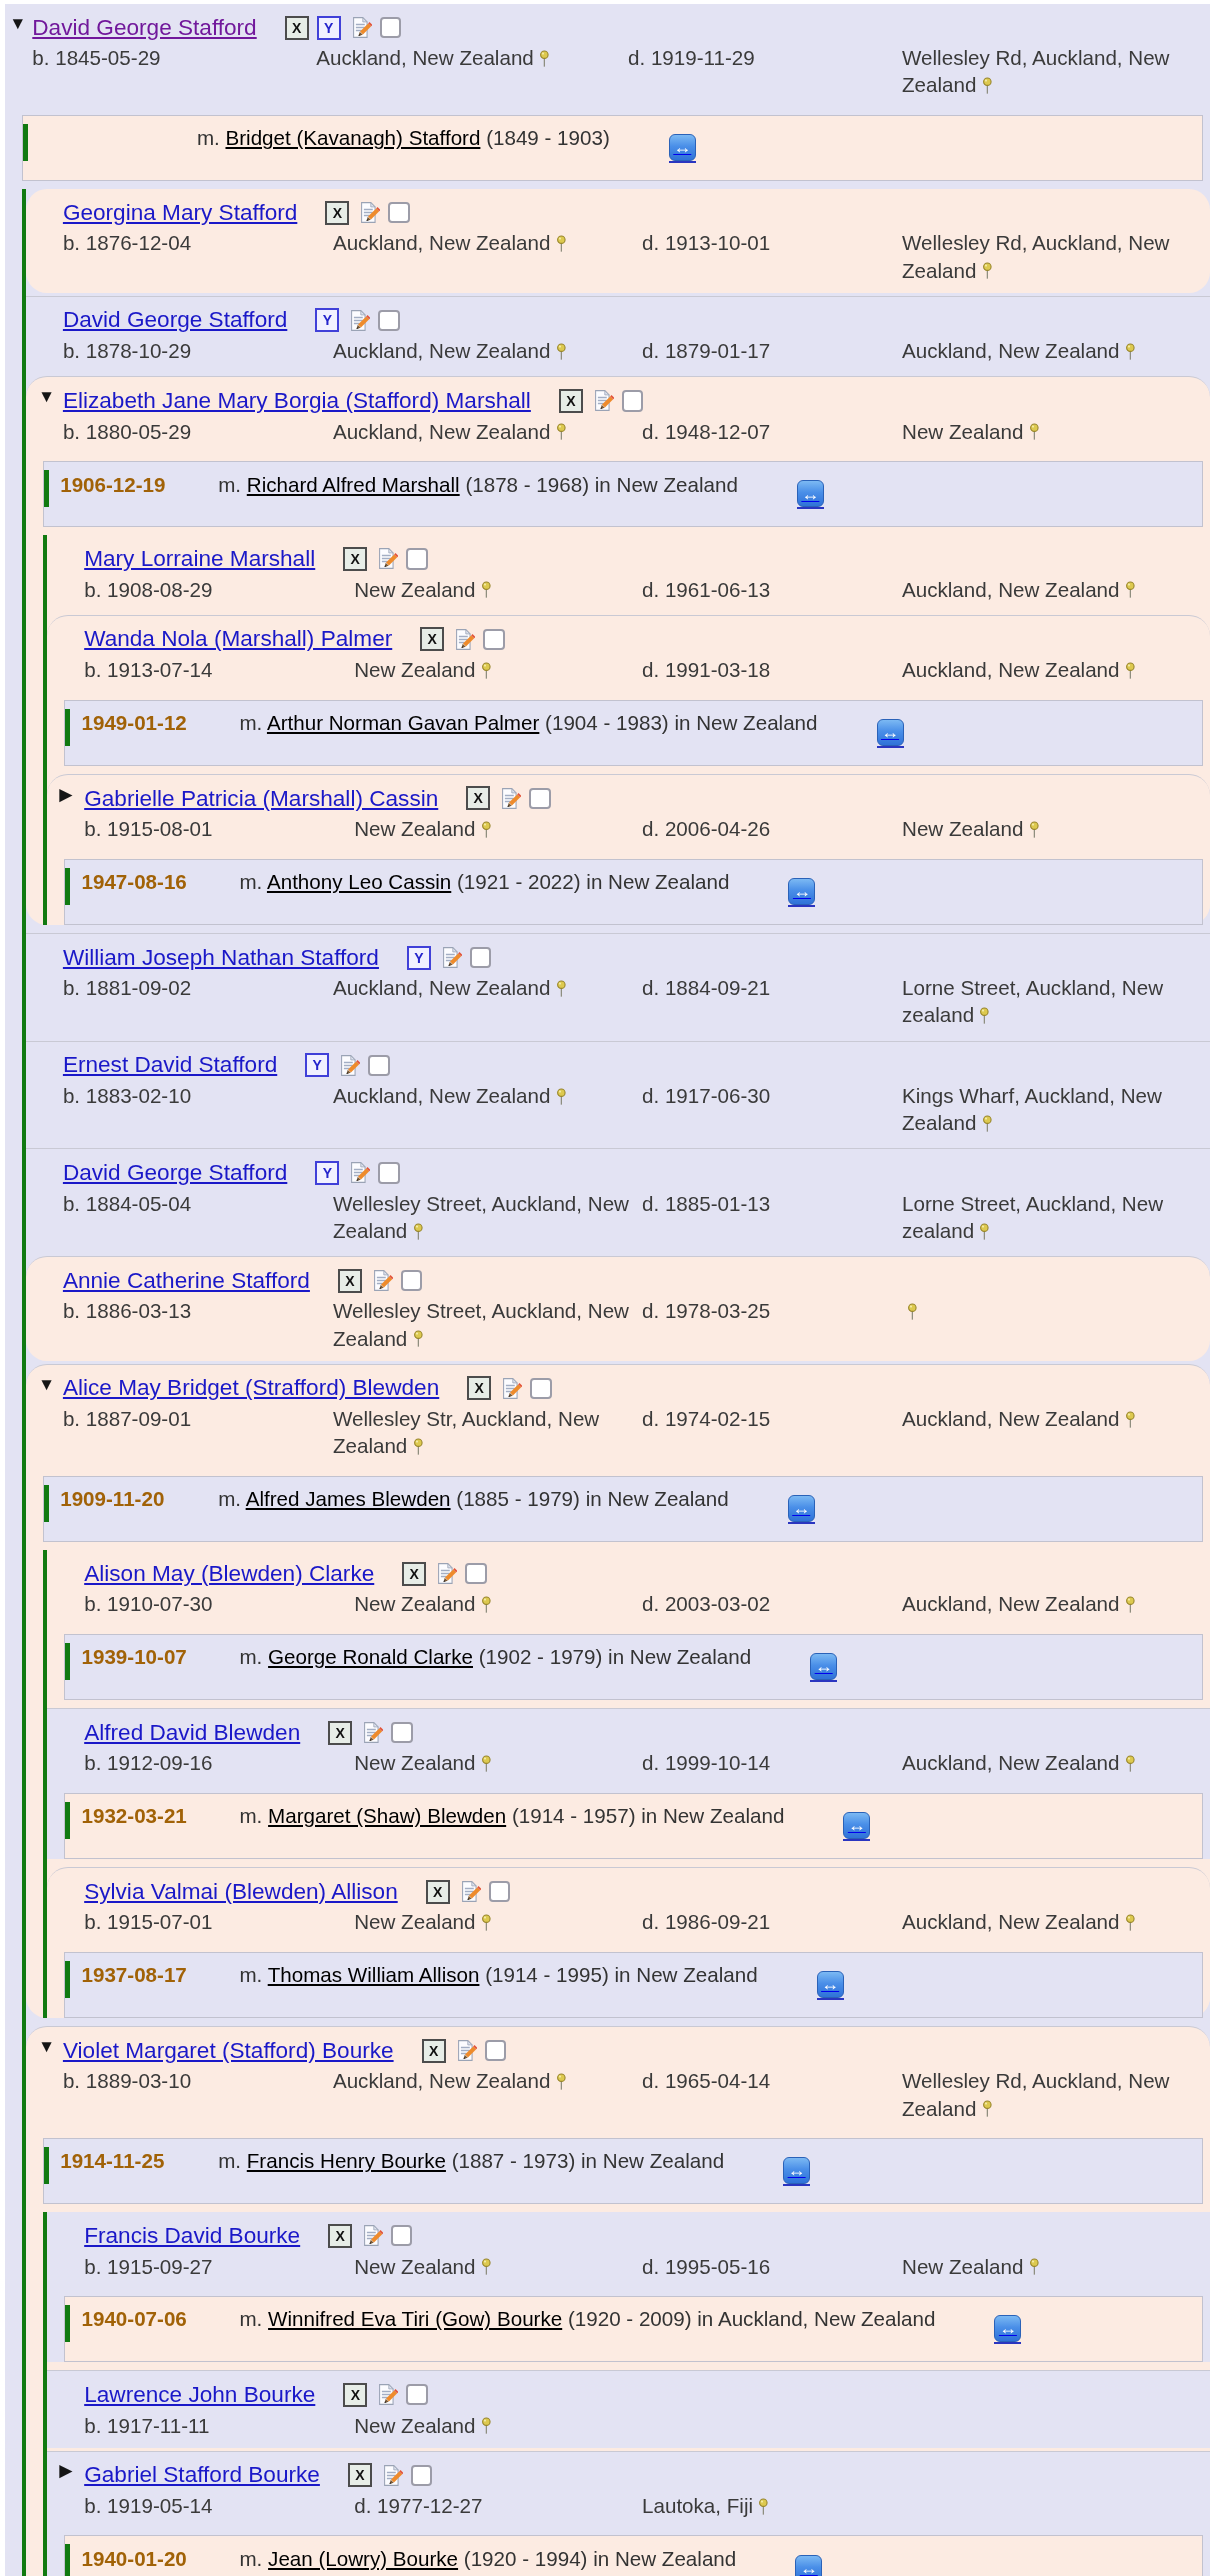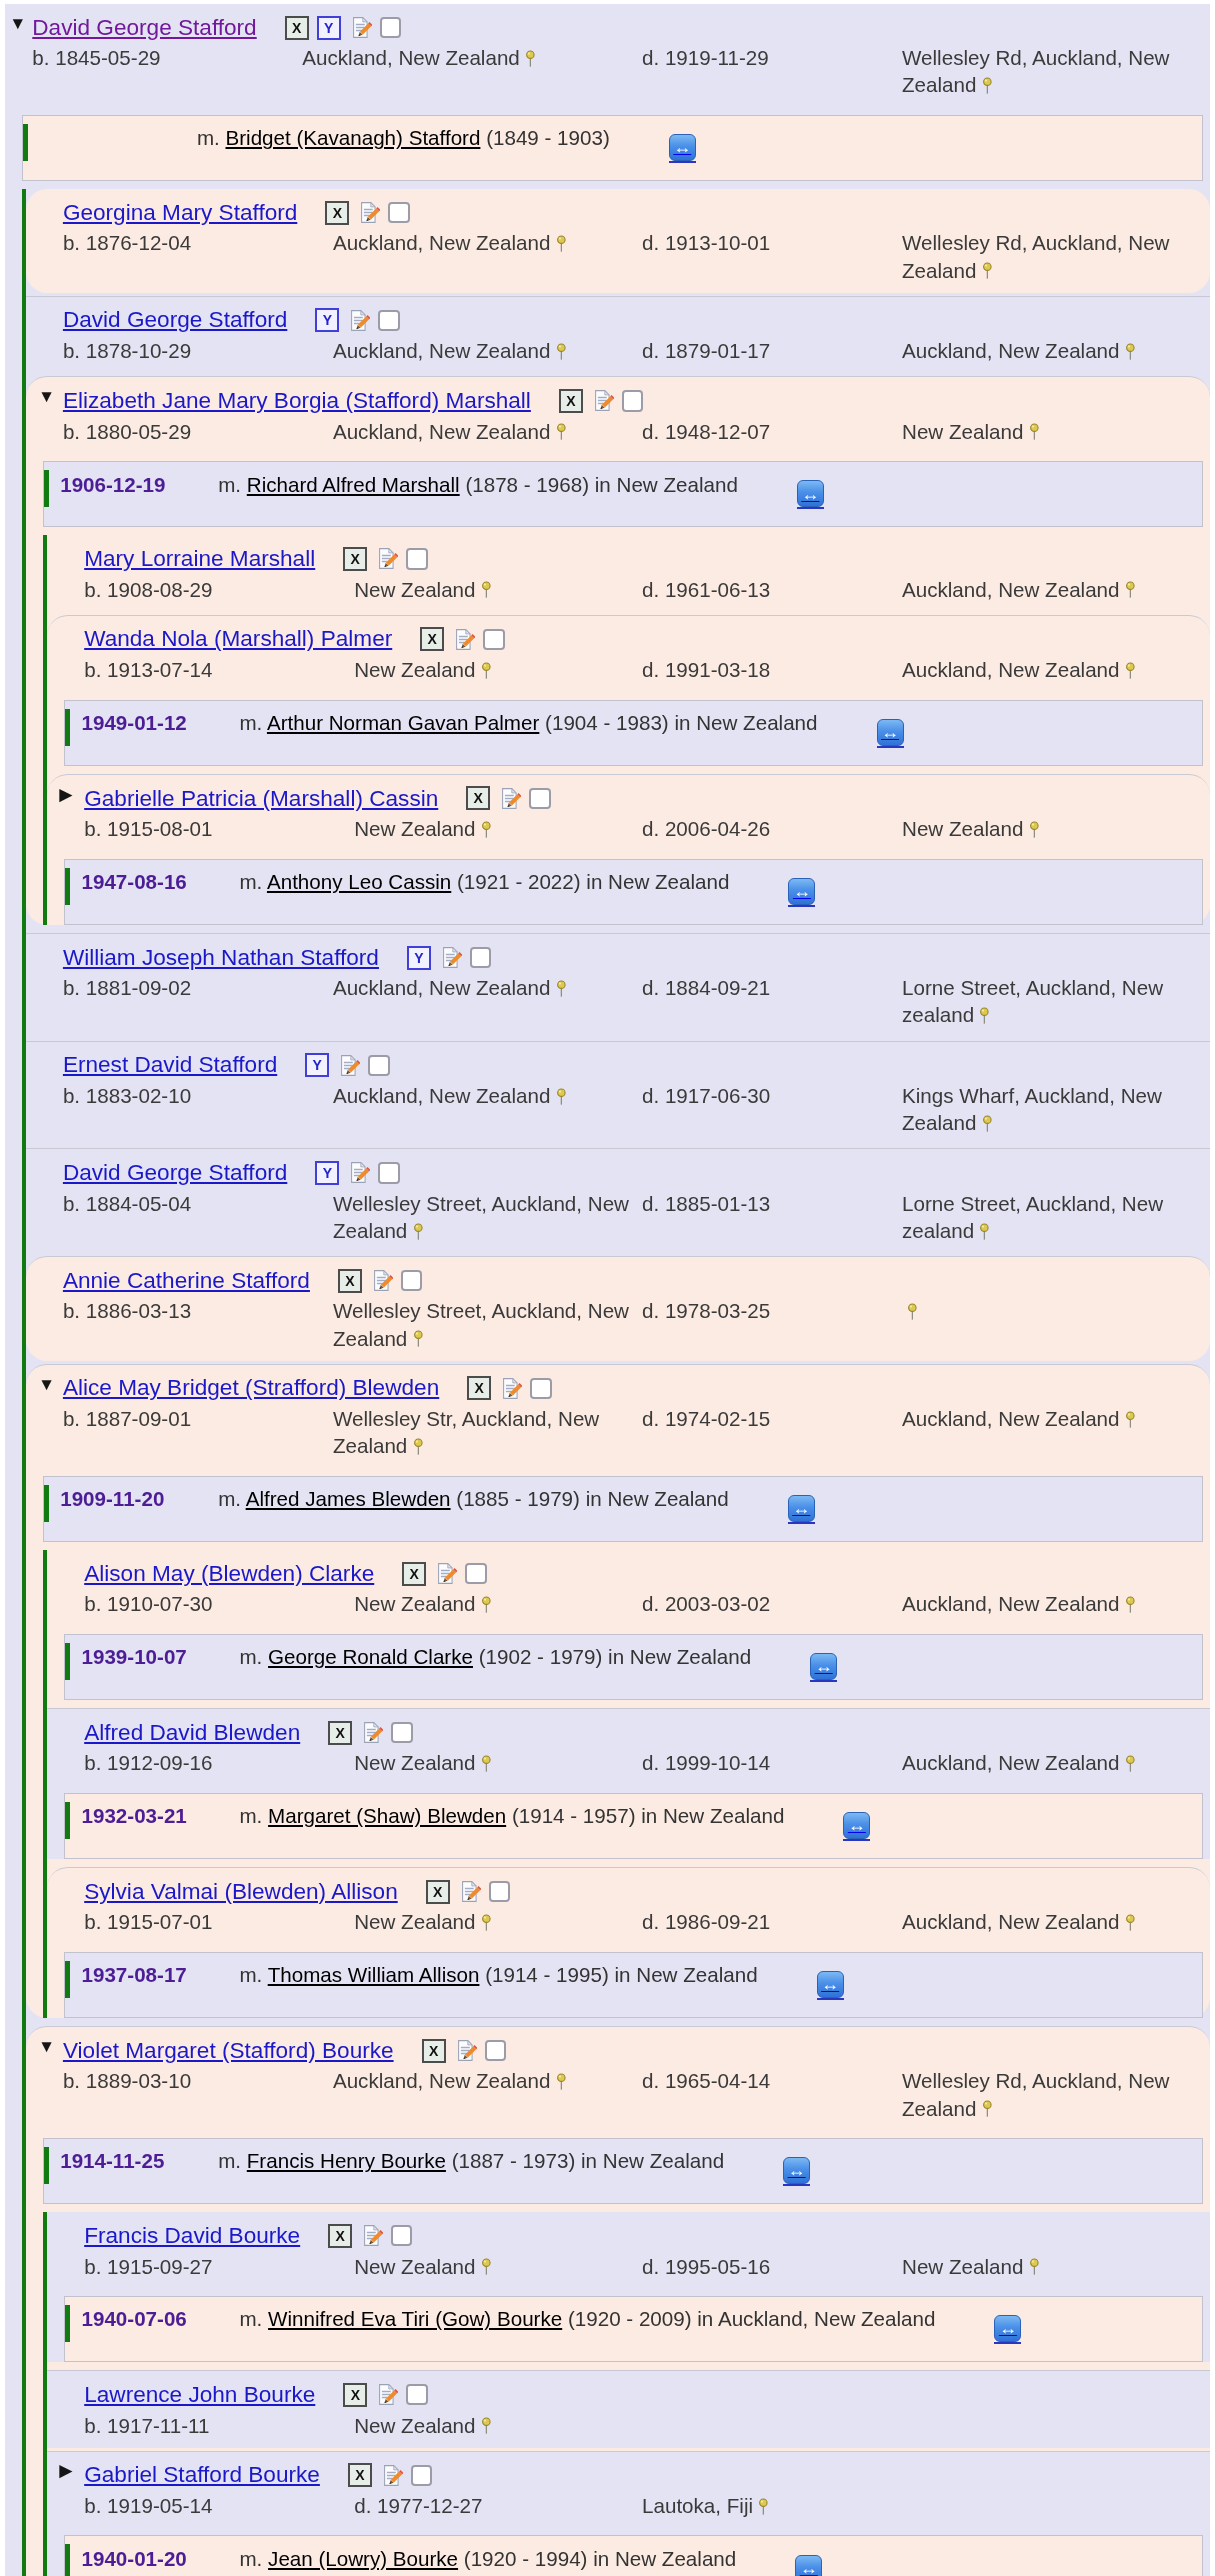--- a/index.html
+++ b/index.html
@@ -16,31 +16,31 @@
   .expander{position:absolute;left:12px;top:10.7px;font-size:17.3px;color:#151515;cursor:pointer;line-height:1;}
   .lvl0 > .person-row > .expander{left:4px;}
   a.person-name{font-size:22.6px;color:#1a18c8;text-decoration:underline;line-height:1.15;}
   a.person-name.visited{color:#71189b;}
   .badges{display:inline-flex;align-items:center;gap:8px;margin-left:4px;}
   .dna-badge{width:20px;height:20px;display:inline-grid;place-items:center;font-weight:bold;font-size:14px;line-height:1;}
   .dna-x{border:2px solid #4c4c4c;background:#e7ede7;color:#111;}
   .dna-y{border:2px solid #4040d8;background:#f1f1ff;color:#2525cc;}
   .checkbox{width:17.3px;height:17.3px;border:2px solid #9c9ca8;border-radius:4px;background:#fff;}
   .vitals{display:grid;grid-template-columns:270px 1fr 260px 301px;padding:1.3px 2.7px 2.7px 37px;font-size:20.6px;line-height:1.32;align-items:start;}
-  .lvl0 > .person-row .vitals{padding-left:0;}
+  .lvl0 > .person-row .vitals{padding-left:0;gap:14px;}
   .person-row .vitals{padding-left:0;}
   .vitals > div{padding-right:9.3px;}
   .pin{display:inline-block;vertical-align:-2.7px;margin-left:5.3px;}
   .sub{margin-left:17.3px;}
   .lvl0 > .sub{margin-left:16.6px;}
   .marriage{position:relative;border:0.7px solid #c2c2cf;margin:6.7px 6.7px 8px 0;padding:10.7px 6.7px 17.3px 10.7px;font-size:20.6px;}
   .marriage.male{background:var(--male);}
   .marriage.female{background:var(--female);}
   .m-bar{position:absolute;left:0;top:8px;width:4.7px;height:37px;background:var(--green);}
-  .m-date{display:inline-block;min-width:158px;font-weight:bold;color:#4c1d95;padding-left:5.3px;}
+  .m-date{display:inline-block;min-width:158px;font-weight:bold;color:#a16207;padding-left:5.3px;}
   .m-text{color:#333;}
   a.spouse-link{color:#000000;text-decoration:underline;}
   a.swap-link{display:inline-block;margin-left:59px;border-bottom:2px solid #2a35c0;line-height:0;vertical-align:-8px;}
   .swap-box{width:25px;height:25px;border-radius:6px;border:0.7px solid #2a62b8;background:linear-gradient(180deg,#7cb9f3 0%,#4a8fe8 45%,#2f72d8 100%);color:#fff;display:grid;place-items:center;font-size:18px;font-weight:bold;line-height:1;}
   .children{border-left:4.7px solid var(--green);}
 </style>
 </head>
 <body>
 
 <div class="page">

